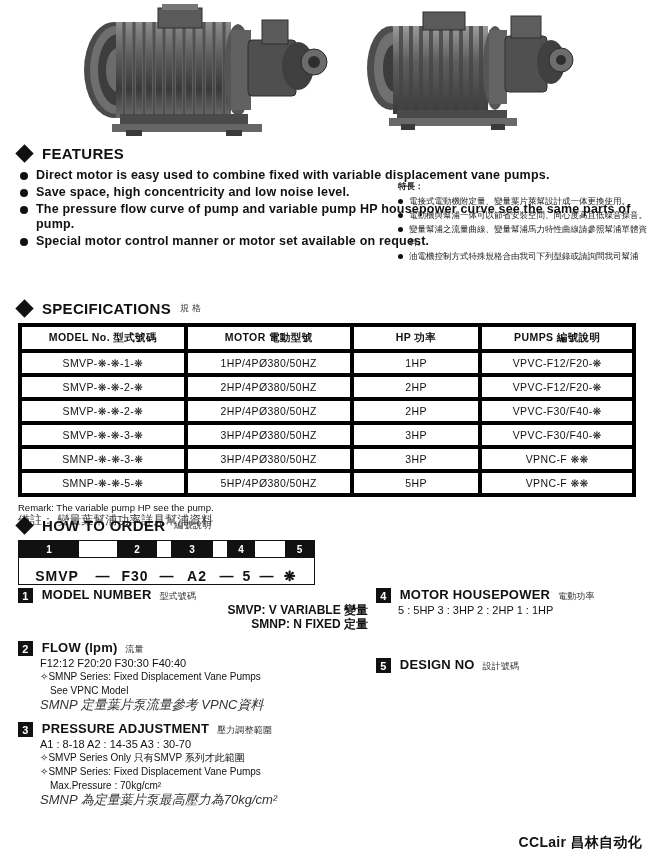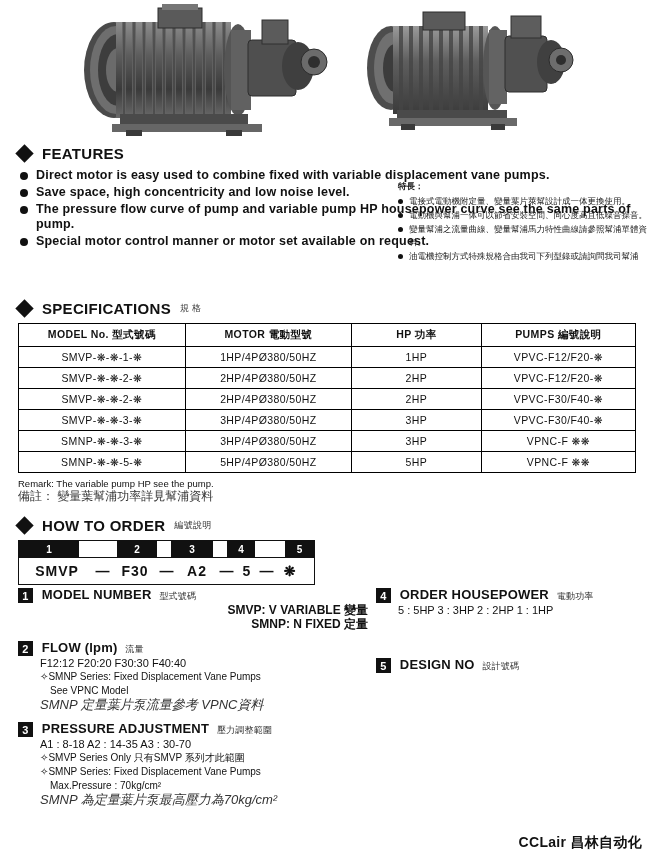--- a/index.html
+++ b/index.html
@@ -59,21 +59,21 @@
   }
   .cnblock .cttl{font-weight:bold;margin-bottom:2px;}
 
   
   .specs{position:absolute;left:18px;top:300px;width:618px;}
   table.spec{
     border-collapse:collapse;width:618px;margin-top:6px;
     font-size:10.5px;
   }
   table.spec th,table.spec td{
-    border:1px solid #000000;
+    border:4px solid #000000;
     text-align:center;
     padding:4px 2px;
     letter-spacing:.4px;
   }
   table.spec th{font-weight:bold;font-size:10.5px;}
   table.spec th .cn{font-weight:bold;}
   table.spec td{font-weight:normal;}
   .remark{
     margin-top:5px;font-size:9.5px;line-height:12px;
   }
@@ -88,21 +88,21 @@
   .coderow1{
     display:flex;height:16px;align-items:stretch;
     border-bottom:1px solid #111;
   }
   .coderow1 .cell{
     display:flex;align-items:center;justify-content:center;
     font-size:10px;font-weight:bold;color:#fff;background:#111;
   }
   .coderow1 .gap{background:#fff;}
   .coderow2{
-    display:flex;height:26px;align-items:center;
+    display:flex;height:26px;align-items:flex-end;
     font-size:14px;font-weight:bold;letter-spacing:1px;
   }
   .coderow2 span{text-align:center;}
 
   .numblk{
     display:inline-flex;align-items:center;justify-content:center;
     width:15px;height:15px;background:#111;color:#fff;
     font-size:11px;font-weight:bold;margin-right:5px;vertical-align:middle;
   }
   .colL{position:absolute;left:0;top:70px;width:350px;}
@@ -392,21 +392,21 @@
         </div>
       </div>
 
     </div>
 
     <div class="colR">
 
       <div class="item">
         <div class="ttl">
           <span class="numblk">4</span>
-          <span>ORDER HOUSEPOWER</span>
+          <span>MOTOR HOUSEPOWER</span>
           <span class="cn-small">電動功率</span>
         </div>
         <div class="body">
           <div>5 : 5HP   3 : 3HP   2 : 2HP   1 : 1HP</div>
         </div>
       </div>
 
       <div class="item" style="margin-top:40px">
         <div class="ttl">
           <span class="numblk">5</span>

